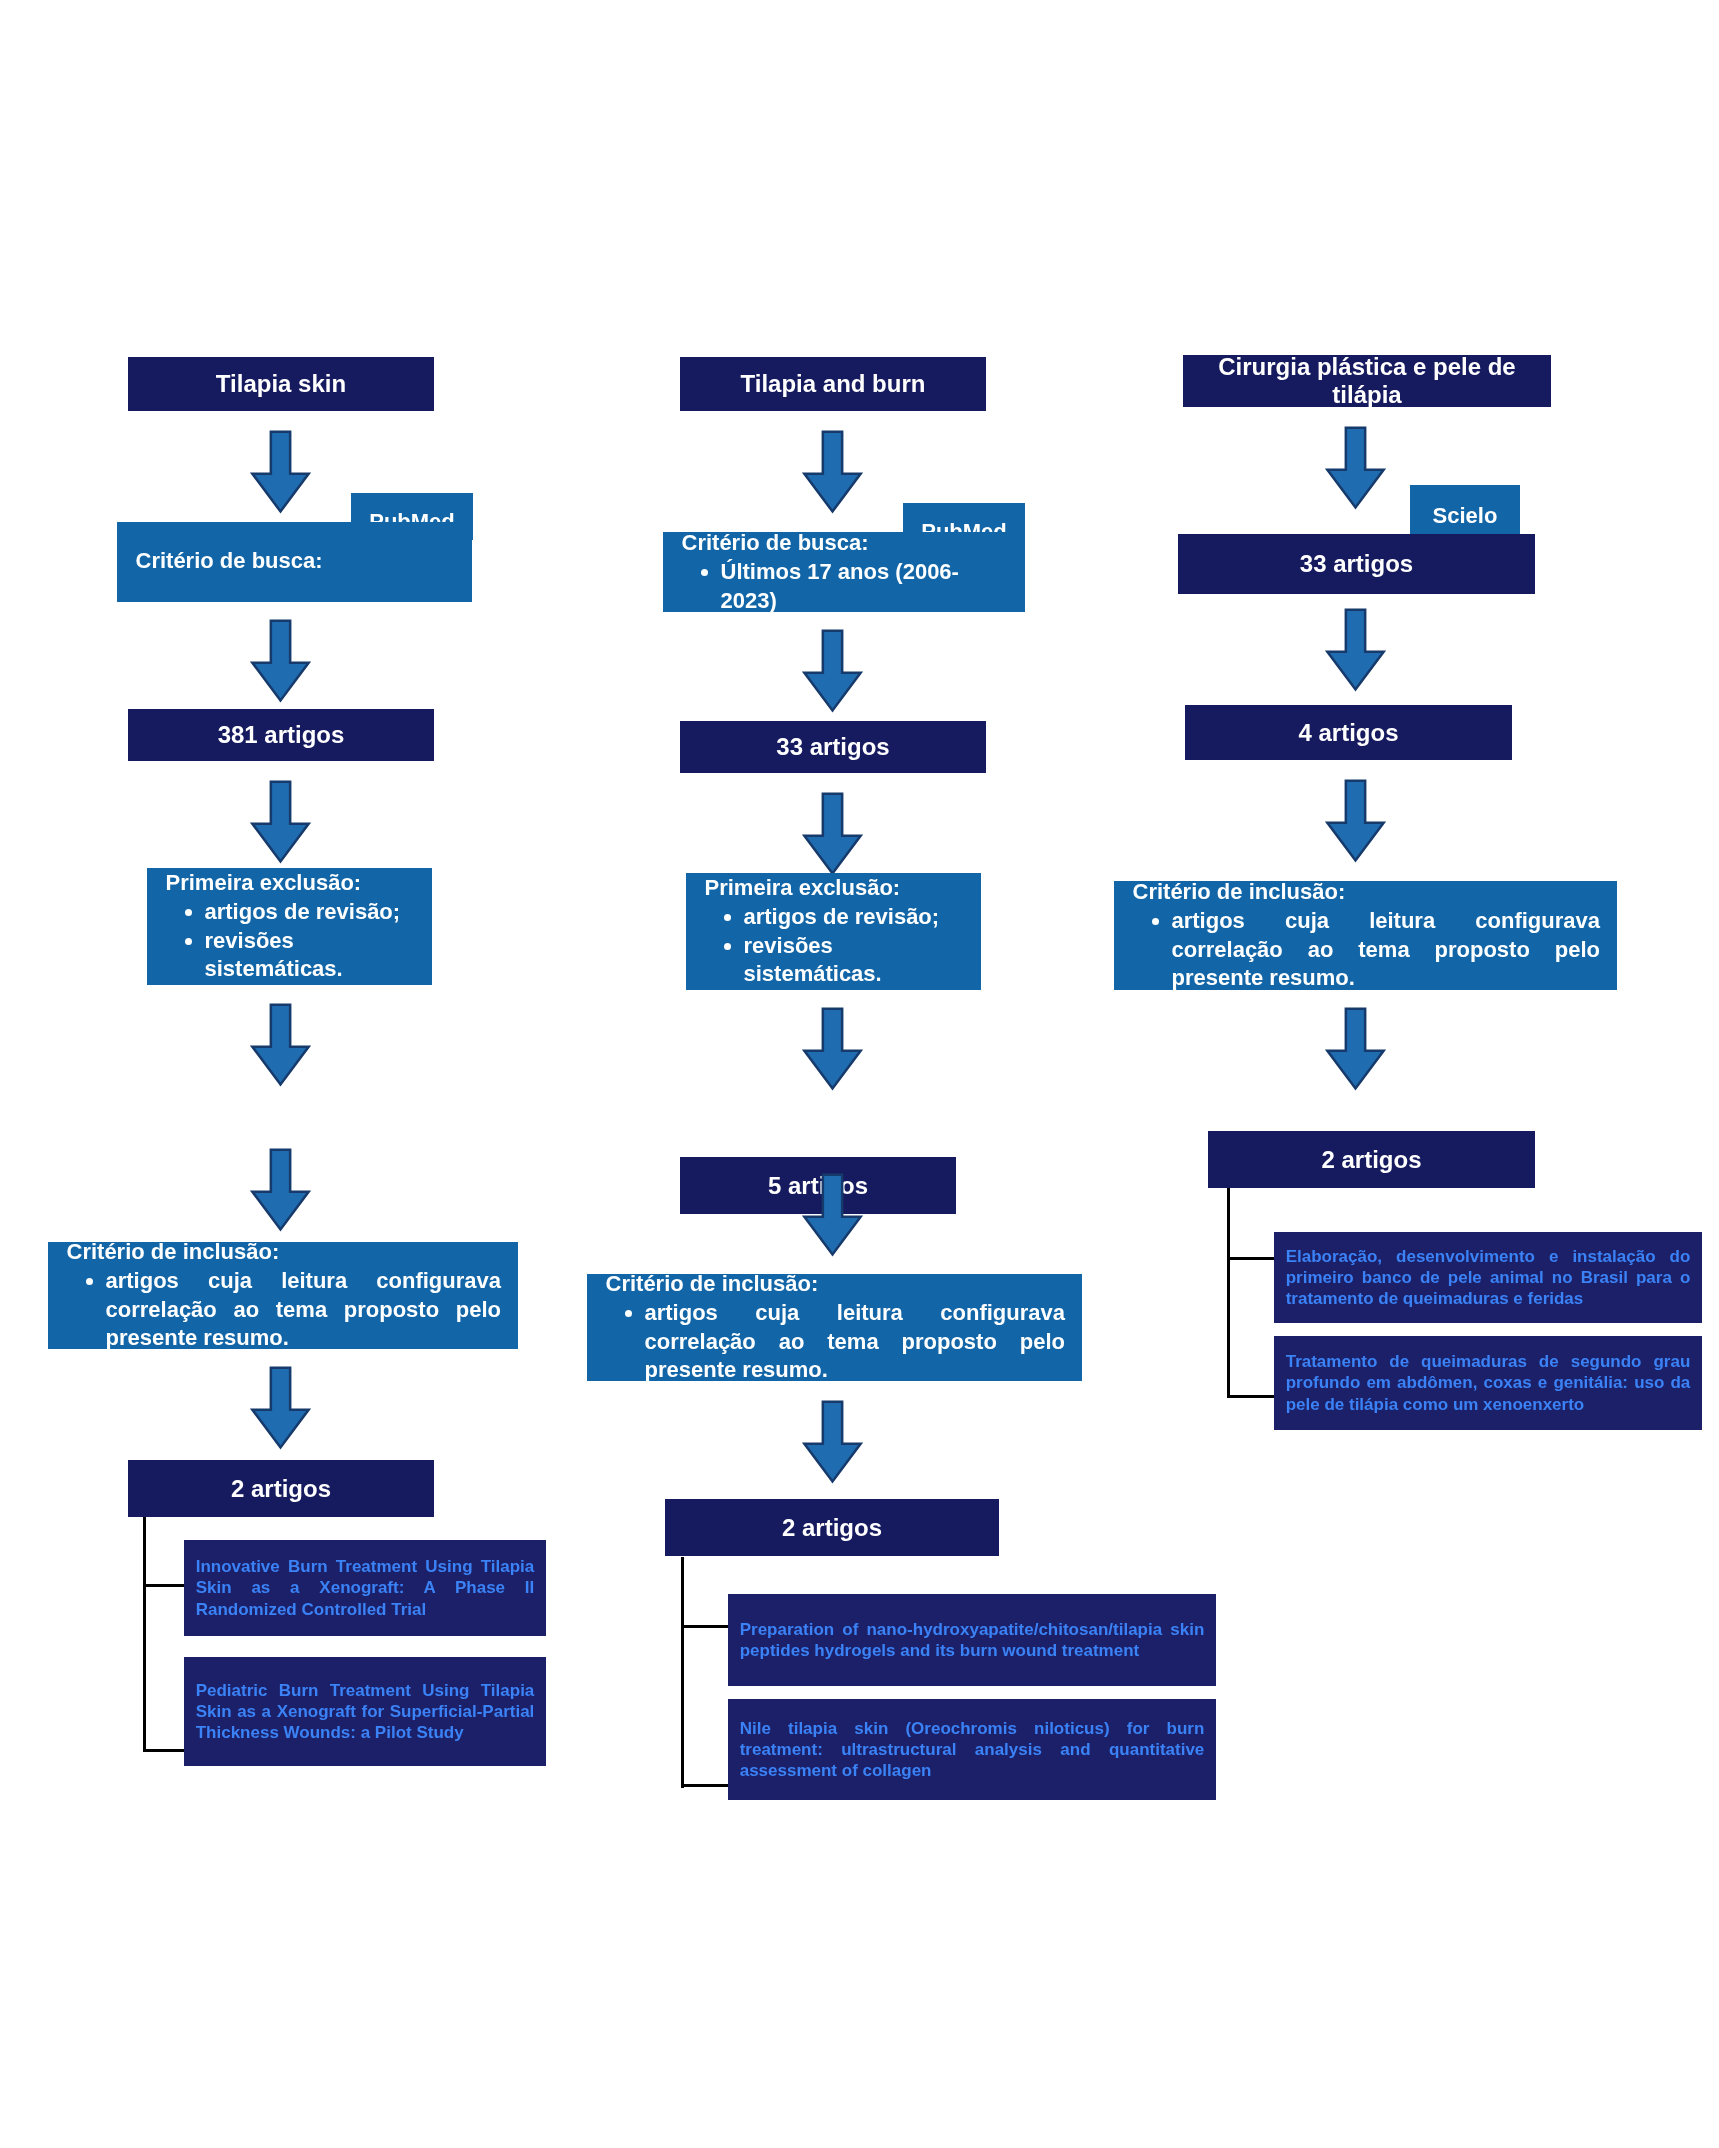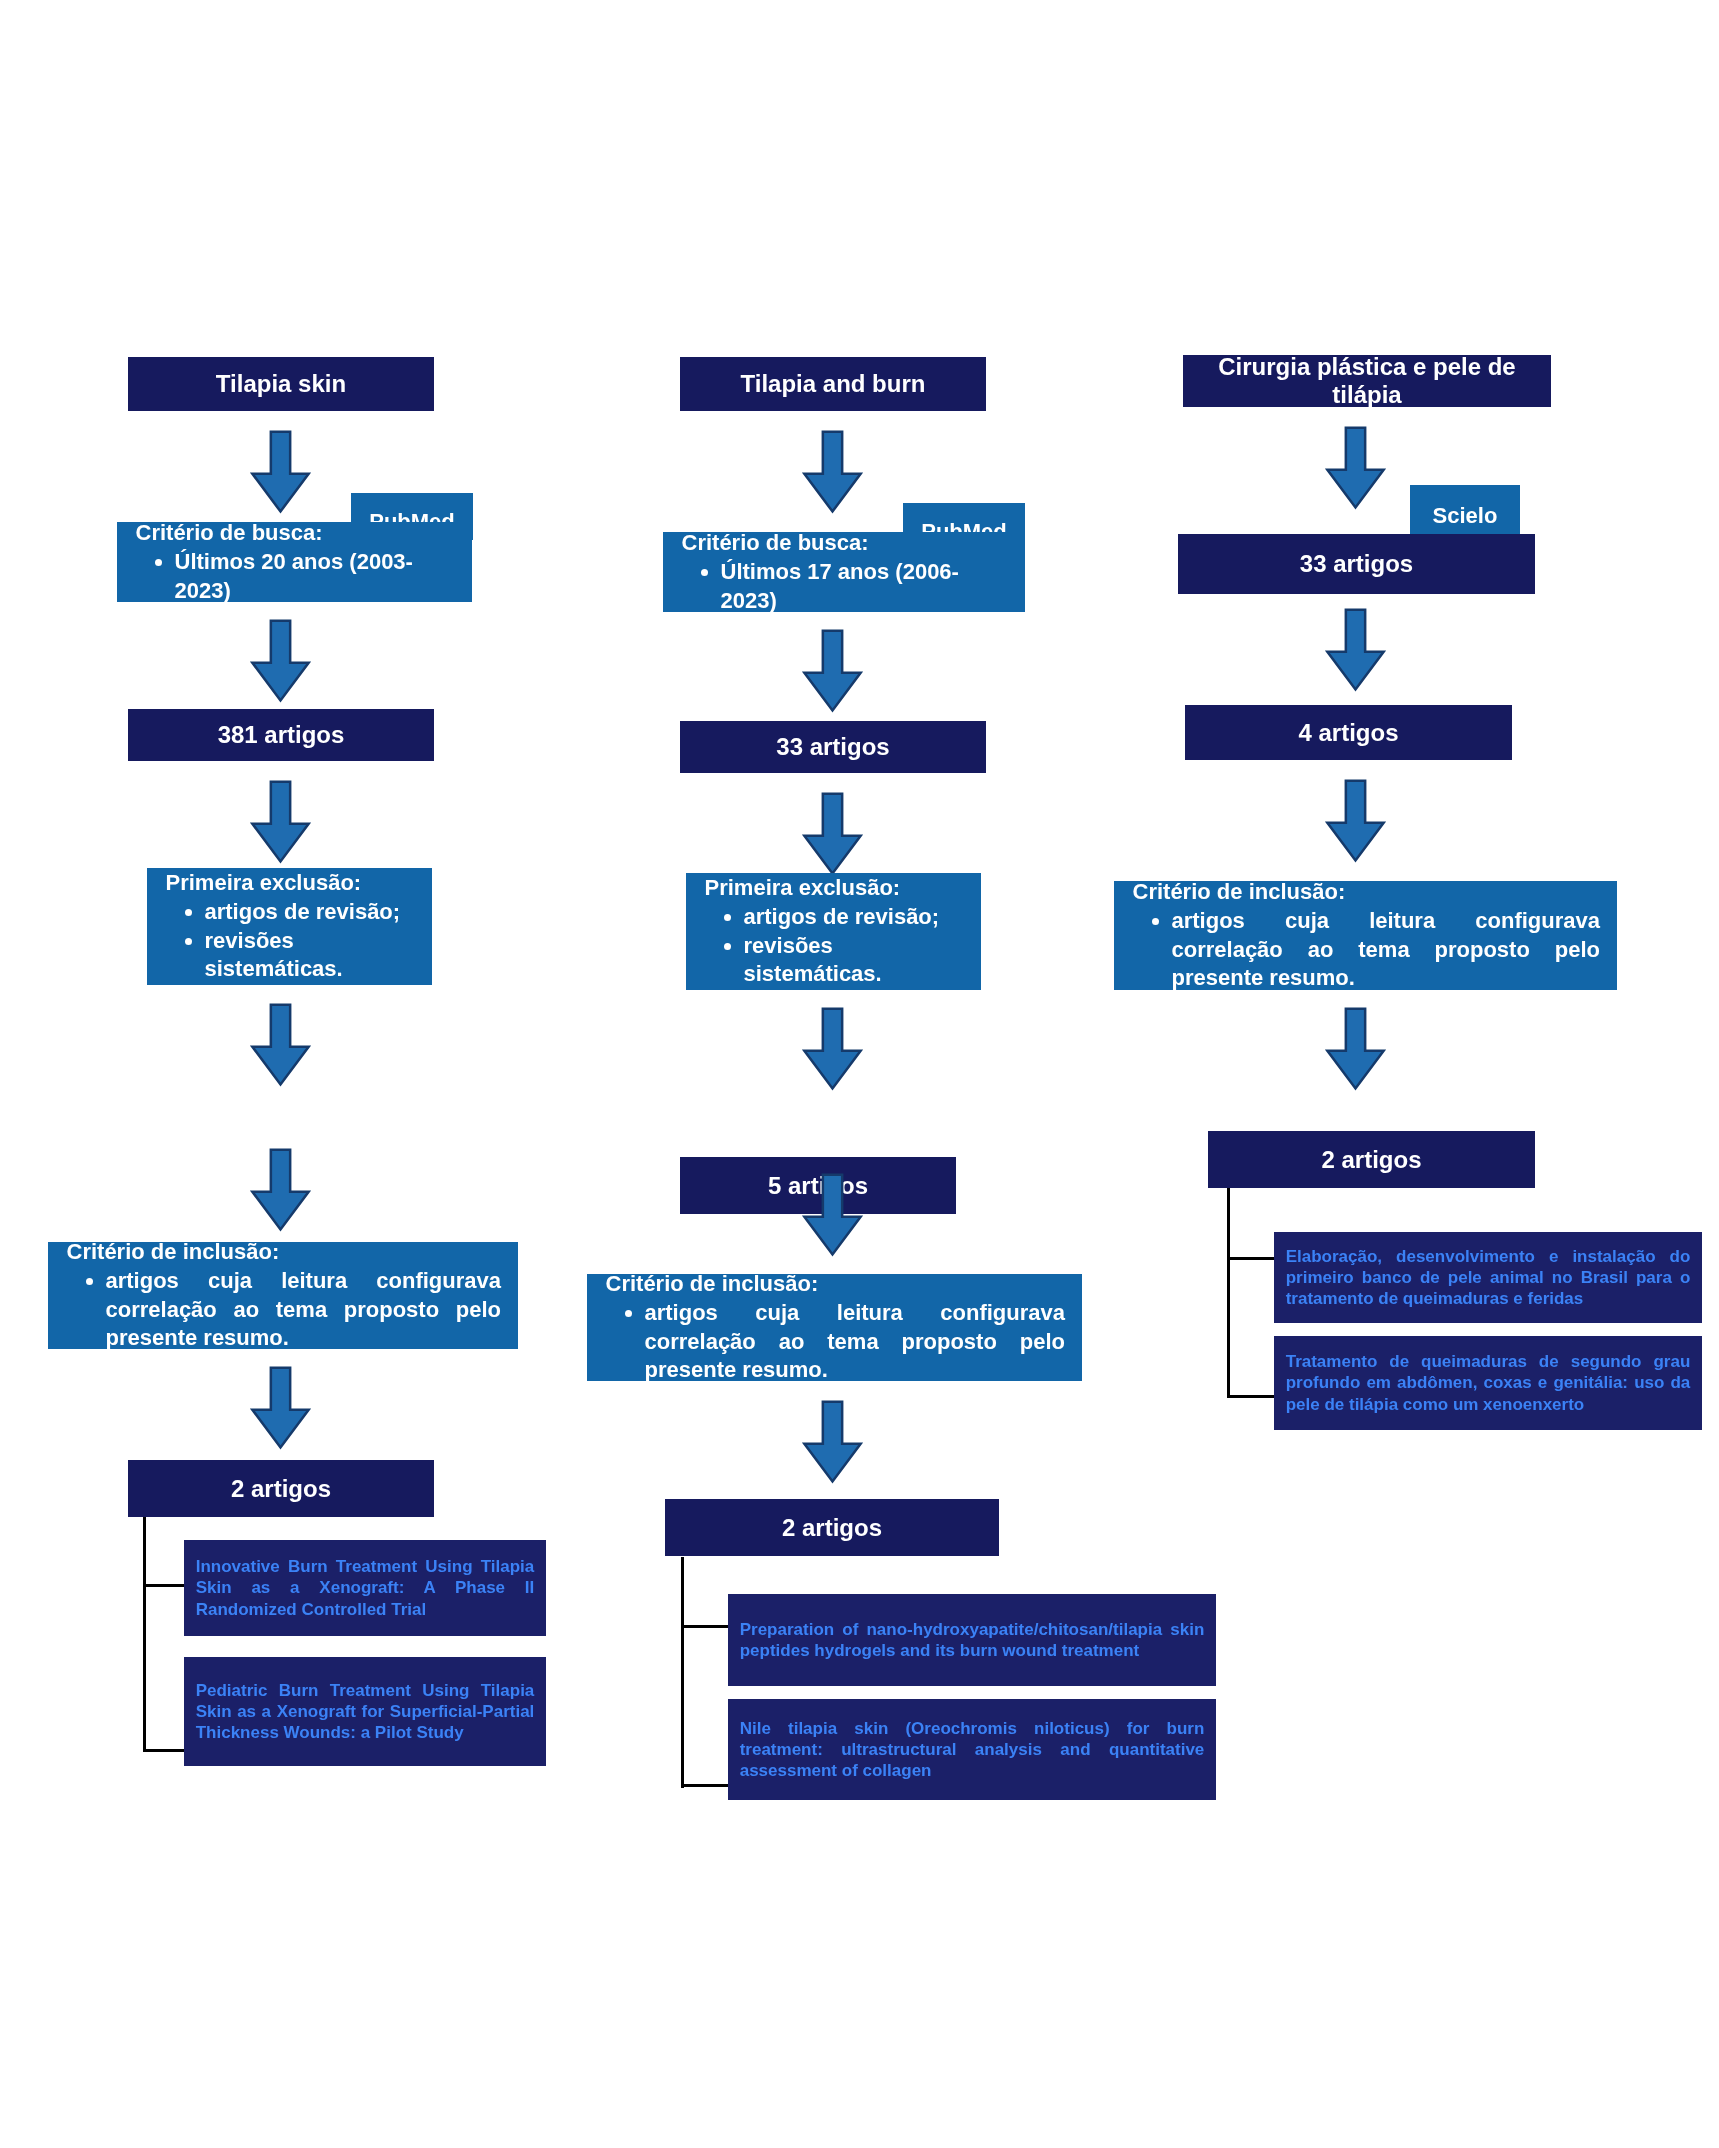--- a/index.html
+++ b/index.html
@@ -109,23 +109,20 @@
   <svg class="arrow" style="left:249px; top:430px; width:63px; height:84px;" viewBox="0 0 75 100">
     <polygon points="26,2 49,2 49,52 71,52 37.5,97 4,52 26,52" fill="#1f6cb0" stroke="#153a6b" stroke-width="3"></polygon>
   </svg>
 
   <div class="tag fs-tag" style="left:351px; top:493px; width:122px; height:47px;">
     <span>PubMed</span>
   </div>
 
   <div class="box blue crit fs-crit" style="left:117px; top:522px; width:355px; height:80px;">
     <div class="heading">Critério de busca:</div>
-    <ul>
-      <li>Últimos 20 anos (2003-2023)</li>
-    </ul>
   </div>
 
   <svg class="arrow" style="left:249px; top:619px; width:63px; height:84px;" viewBox="0 0 75 100">
     <polygon points="26,2 49,2 49,52 71,52 37.5,97 4,52 26,52" fill="#1f6cb0" stroke="#153a6b" stroke-width="3"></polygon>
   </svg>
 
   <div class="box navy center-label fs-count" style="left:128px; top:709px; width:306px; height:52px;">381 artigos</div>
 
   <svg class="arrow" style="left:249px; top:780px; width:63px; height:84px;" viewBox="0 0 75 100">
     <polygon points="26,2 49,2 49,52 71,52 37.5,97 4,52 26,52" fill="#1f6cb0" stroke="#153a6b" stroke-width="3"></polygon>

